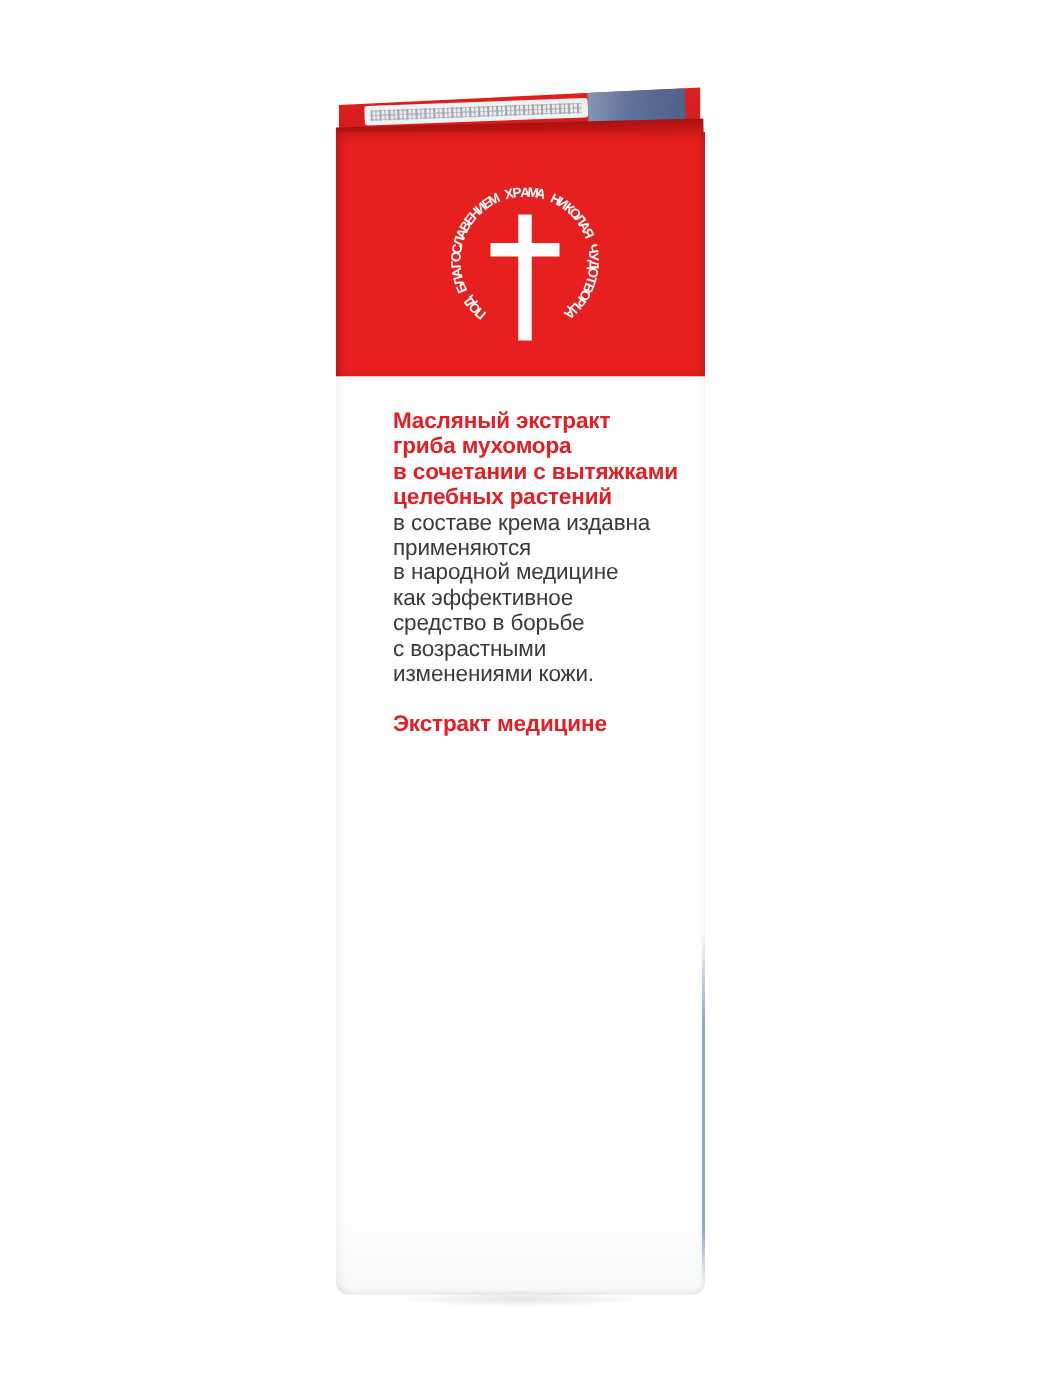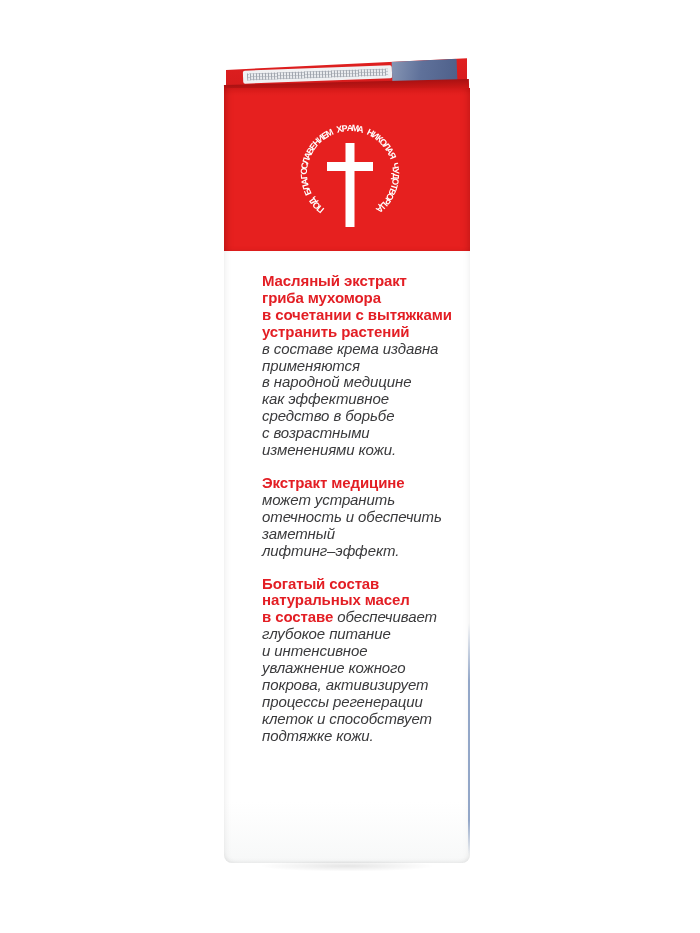--- a/index.html
+++ b/index.html
@@ -55,21 +55,21 @@
   }
   .body-text{
     position:absolute;left:38px;top:22px;right:6px;
   }
   .para{
     margin:0 0 16px 0;
     font-size:15px;line-height:16.9px;letter-spacing:-0.1px;
     white-space:pre-line;color:#3a3a3c;
   }
   .para .red{color:#e31e24;font-weight:700;}
-  .para .dark{color:#3a3a3c;font-weight:400;font-style:italic;}
+  .para .dark{color:#3a3a3c;font-weight:400;}
   
   .side-line{
     position:absolute;right:0px;top:372px;bottom:8px;width:2px;
     background:linear-gradient(180deg,rgba(147,167,200,0) 0%,#93a7c8 25%,#93a7c8 85%,rgba(147,167,200,0) 100%);
   }
   
   .floor-shadow{
     position:absolute;left:222px;top:858px;width:250px;height:16px;
     background:radial-gradient(ellipse 50% 50% at 50% 50%,rgba(0,0,0,.10),rgba(0,0,0,0) 70%);
   }
@@ -140,42 +140,29 @@
           <rect x="103" y="74" width="46" height="9" fill="#ffffff"></rect>
         </g>
       </svg>
     </div>
 
     <div class="panel-white">
       <div class="body-text">
           <p class="para"><span class="red">Масляный экстракт
 гриба мухомора
 в сочетании с вытяжками
-устранить растений
+целебных растений
 </span><span class="dark">в составе крема издавна
 применяются
 в народной медицине
 как эффективное
 средство в борьбе
 с возрастными
 изменениями кожи.</span></p>
           <p class="para"><span class="red">Экстракт медицине
-</span><span class="dark">может устранить
-отечность и обеспечить
-заметный
-лифтинг–эффект.</span></p>
-          <p class="para"><span class="red">Богатый состав
-натуральных масел
-в составе </span><span class="dark">обеспечивает
-глубокое питание
-и интенсивное
-увлажнение кожного
-покрова, активизирует
-процессы регенерации
-клеток и способствует
-подтяжке кожи.</span></p>
+</span></p>
         </div>
       <div class="side-line"></div>
     </div>
 
   </div>
   <div class="floor-shadow"></div>
 </div>
 
 </body></html>

